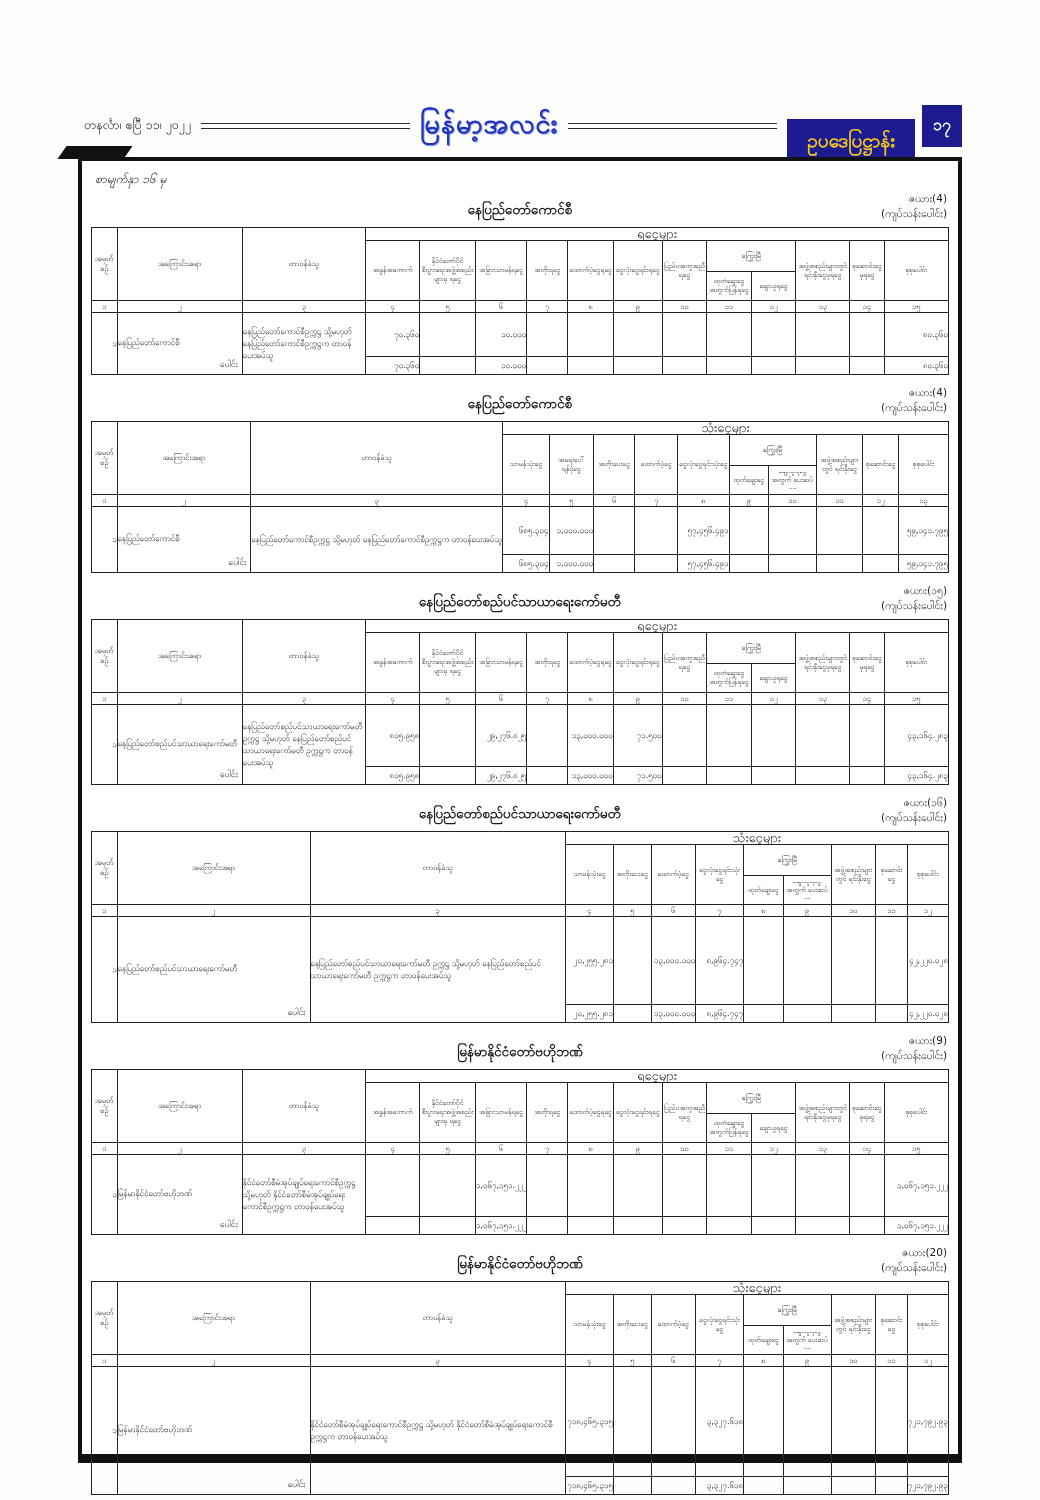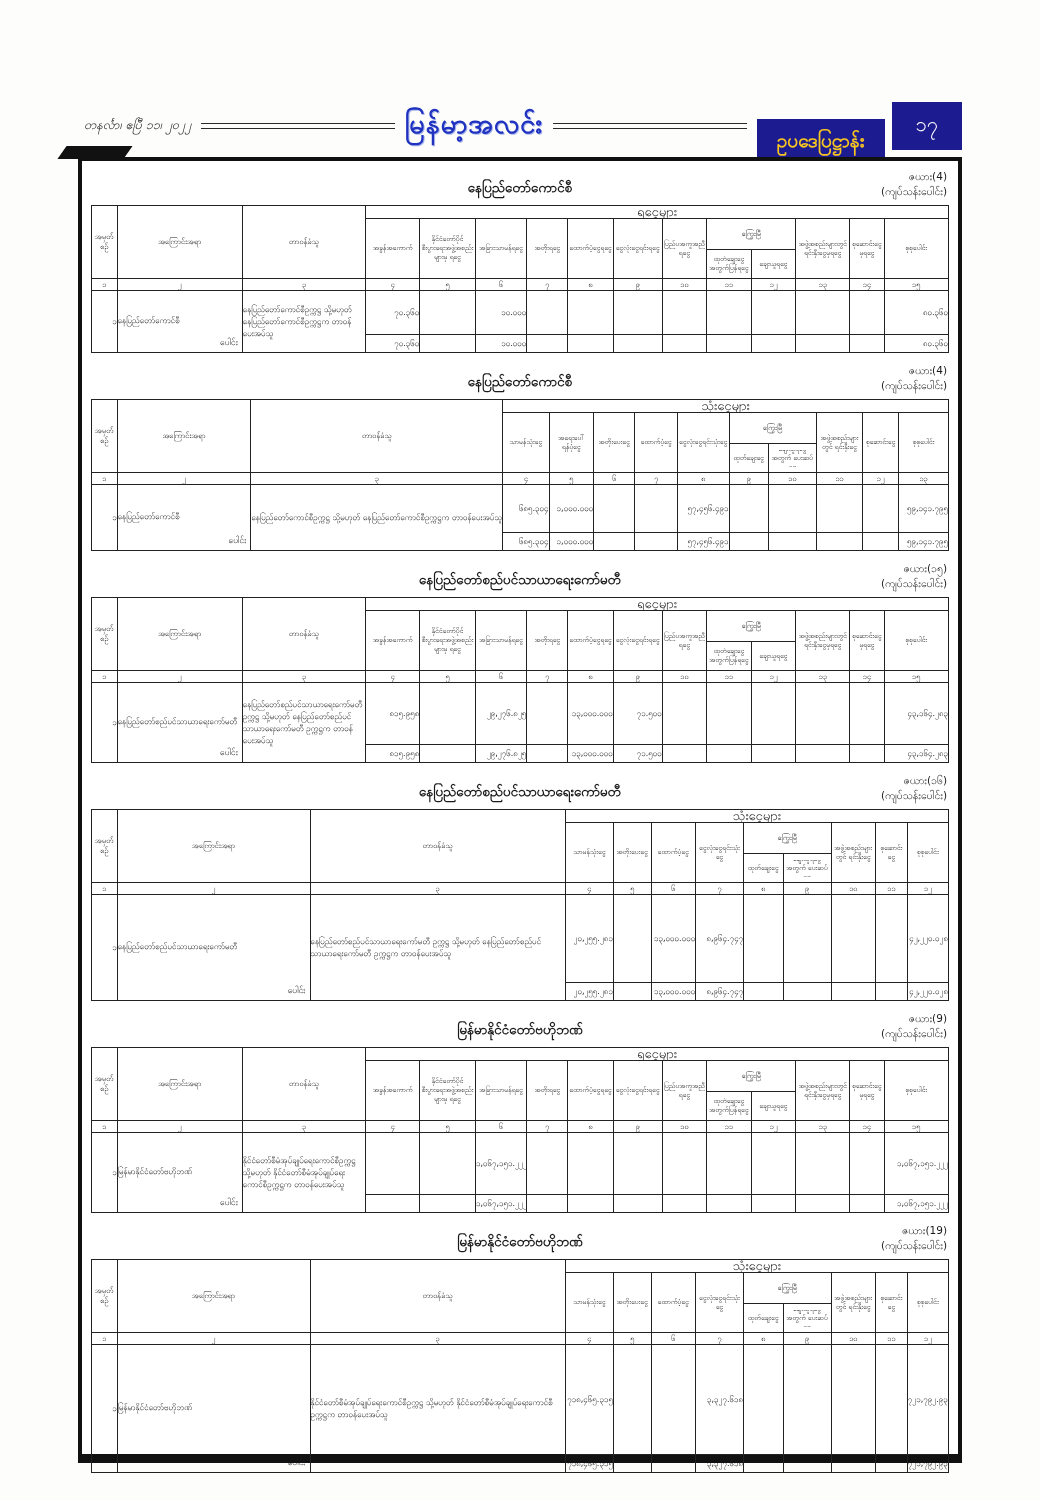--- a/index.html
+++ b/index.html
@@ -1,28 +1,28 @@
 <!DOCTYPE html>
 <html><head>
 <meta charset="utf-8">
 <style>
   html,body{margin:0;padding:0;}
   body{width:1040px;height:1500px;position:relative;background:#fdfdfc;
        font-family:"DejaVu Sans","Liberation Sans",sans-serif;color:#1a1a1a;}
   
   .masthead{position:absolute;left:84px;top:100px;width:878px;height:52px;
             display:flex;align-items:center;}
-  .mh-date{font-size:12.5px;white-space:nowrap;font-style:italic;}
+  .mh-date{font-size:12.5px;white-space:nowrap;}
   .mh-rule{flex:1;height:4px;border-top:1.5px solid #2a2a2a;border-bottom:1.5px solid #2a2a2a;margin:0 10px;}
   .mh-logo{font-size:27px;font-weight:bold;color:#2033c0;white-space:nowrap;
            text-shadow:1px 1px 0 #aab6ea;letter-spacing:1px;}
   .mh-badge{background:#1c1c90;color:#f7c520;font-size:19px;font-weight:bold;
             padding:9px 20px;white-space:nowrap;margin-top:32px;}
-  .mh-page{background:#1c1c90;color:#ffffff;font-size:20px;font-weight:normal;
-           padding:9px 24px;margin-left:7px;}
+  .mh-page{background:#1c1c90;color:#ffffff;font-size:16px;font-weight:bold;
+           padding:9px 11px;margin-left:7px;}
   
   .box-tab{position:absolute;left:62px;top:146px;width:66px;height:13px;background:#111;
            transform:skewX(-35deg);}
   .content-box{position:absolute;left:78px;top:157px;width:884px;height:1306px;
                border:4px solid #111;border-bottom-width:9px;background:#fff;
                box-sizing:border-box;padding:8px 9px 0 9px;}
   .cont-note{font-size:12px;font-style:italic;margin:2px 0 2px 4px;}
   
   .tsection{margin-bottom:10px;}
   .sec-head{position:relative;height:36px;}
@@ -57,20 +57,21 @@
   <span class="mh-rule"></span>
   <span class="mh-logo">မြန်မာ့အလင်း</span>
   <span class="mh-rule"></span>
   <span class="mh-badge">ဥပဒေပြဋ္ဌာန်း</span>
   <span class="mh-page">၁၇</span>
 </div>
 
 <div class="box-tab"></div>
 
 <div class="content-box">
+  <div class="cont-note">စာမျက်နှာ ၁၆ မှ</div>
 
   <div class="tsection">
     <div class="sec-head">
       <div class="sec-title">နေပြည်တော်ကောင်စီ</div>
       <div class="sec-right">
         <div>ဇယား(4)</div>
         <div>(ကျပ်သန်းပေါင်း)</div>
       </div>
     </div>
     <div>
@@ -882,21 +883,21 @@
             </tr>
           </tbody>
         </table>
       </div>
   </div>
 
   <div class="tsection">
     <div class="sec-head">
       <div class="sec-title">မြန်မာနိုင်ငံတော်ဗဟိုဘဏ်</div>
       <div class="sec-right">
-        <div>ဇယား(19)</div>
+        <div>ဇယား(20)</div>
         <div>(ကျပ်သန်းပေါင်း)</div>
       </div>
     </div>
     <div>
         <table class="bt">
           <colgroup>
             <col style="width:3%">
             <col style="width:22.5%">
             <col style="width:29.8%">
             <col style="width:5.6%">

